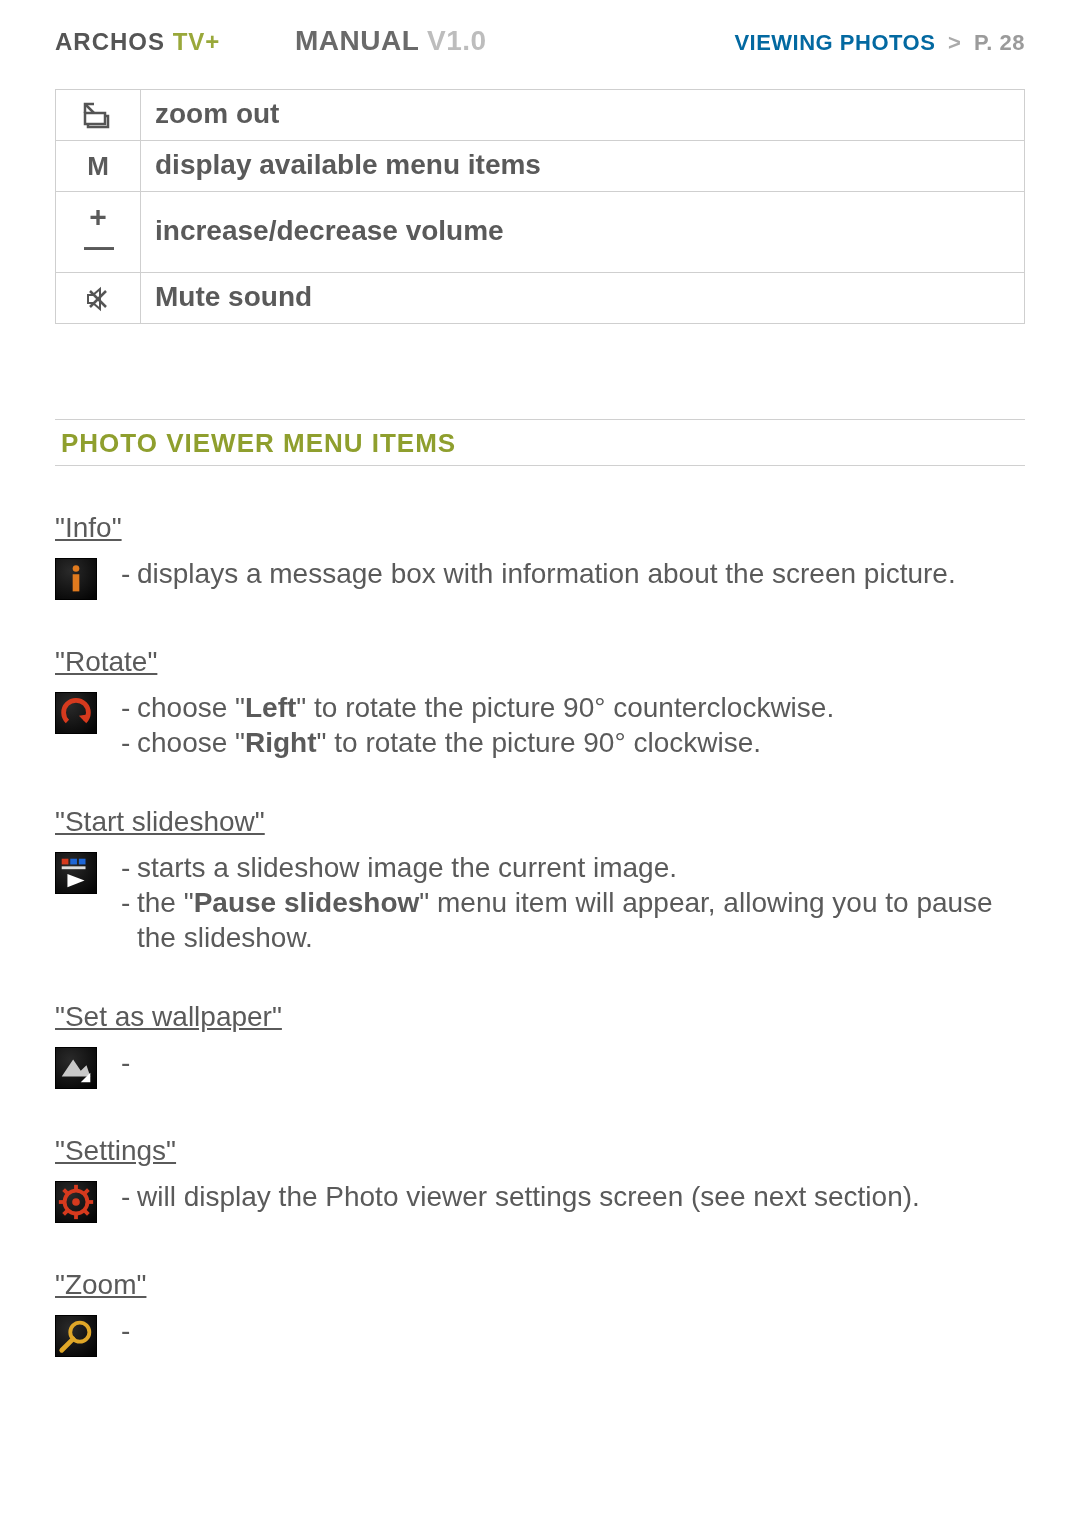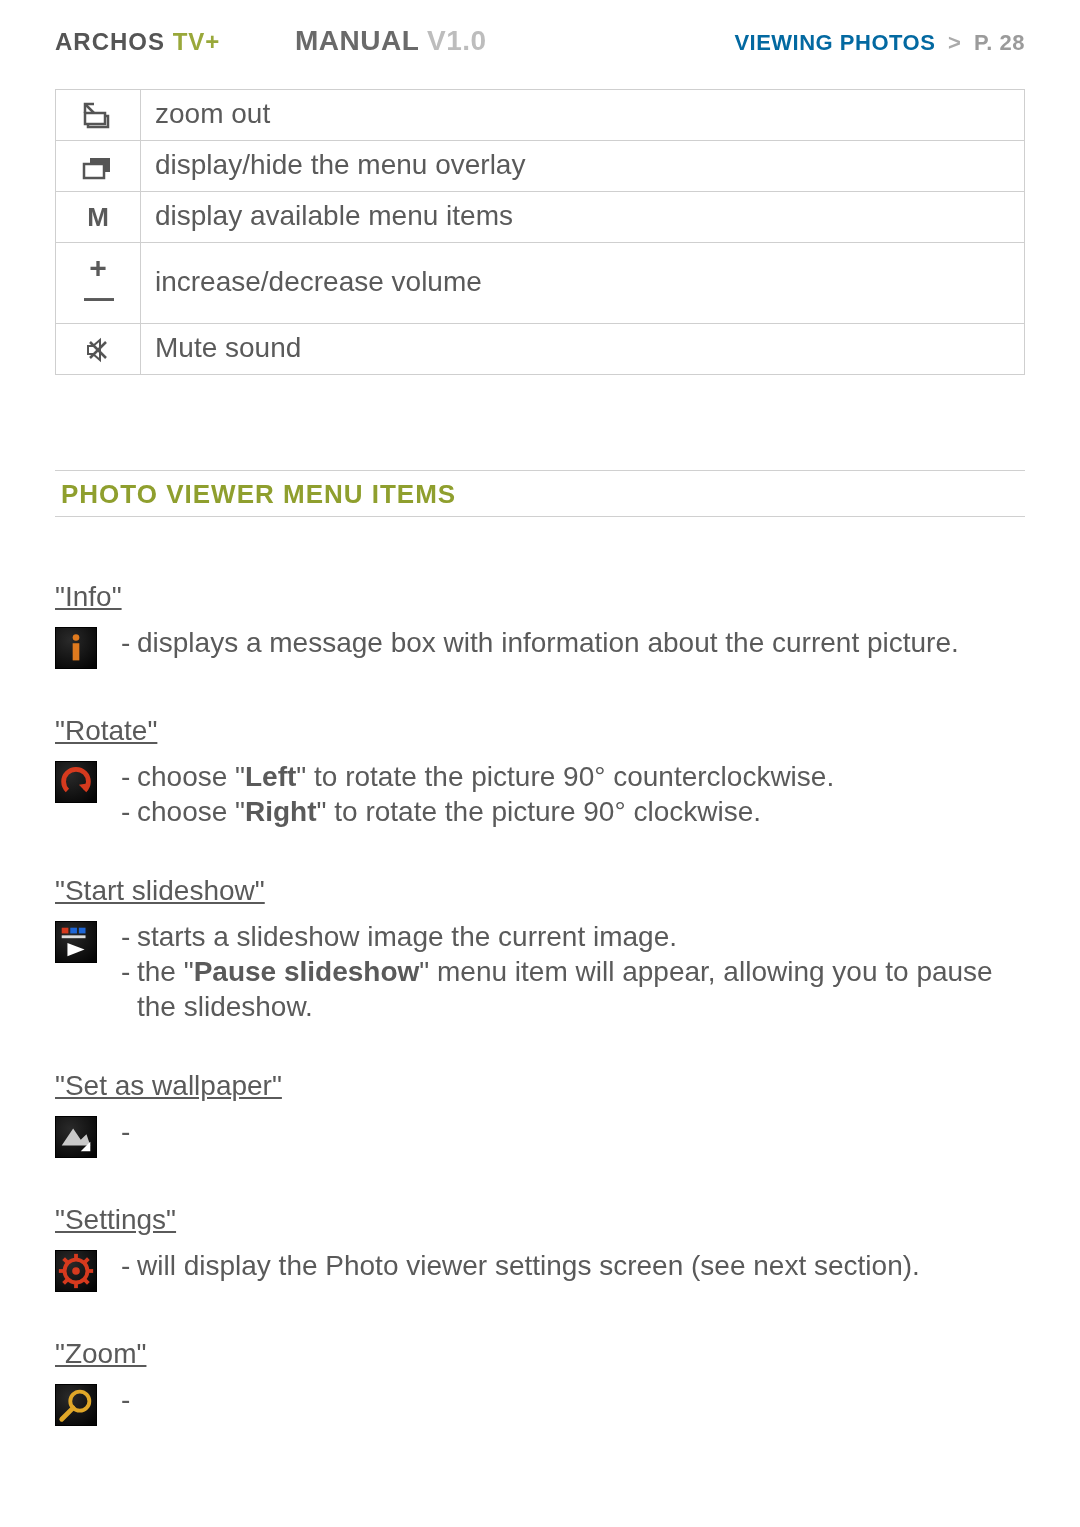--- a/index.html
+++ b/index.html
@@ -50,37 +50,38 @@
     border-collapse: collapse;
     font-size: 28px;
     color: #5a5a5a;
     border: 1px solid #cfcfcf;
     margin-bottom: 95px;
   }
   .controls-table td {
     border: 1px solid #cfcfcf;
     padding: 8px 14px 10px 14px;
     vertical-align: middle;
+    font-weight: bold;
   }
   .controls-table td.icon-cell {
     width: 85px;
     text-align: center;
     font-weight: 700;
     line-height: 1;
     padding: 10px 0;
   }
   .pm { font-size: 30px; font-weight: 800; line-height: 1; }
   .pm .minus { letter-spacing: -2px; }
 
   
   .section-heading {
     border-top: 1px solid #d0d0d0;
     border-bottom: 1px solid #d0d0d0;
     padding: 8px 0 6px 6px;
-    margin-bottom: 64px;
+    margin-bottom: 46px;
   }
   .section-heading span {
     font-weight: 800;
     font-size: 26px;
     letter-spacing: 1px;
     color: #8f9f2e;
   }
 
   
   .menu-item { margin-bottom: 46px; }
@@ -144,31 +145,20 @@
         <span class="glyph zoomout">
           <svg width="30" height="28" viewBox="0 0 30 28">
             <rect x="5" y="14" width="20" height="11" fill="none" stroke="#555" stroke-width="2.5"></rect>
             <rect x="2" y="11" width="20" height="11" fill="#fff" stroke="#555" stroke-width="2.5"></rect>
             <polyline points="11,2 2,2 2,11" fill="none" stroke="#555" stroke-width="2.5"></polyline>
             <line x1="2" y1="2" x2="11" y2="11" stroke="#555" stroke-width="2.5"></line>
           </svg>
         </span>
       </td>
       <td>zoom out</td>
-    </tr>
-    <tr>
-      <td class="icon-cell">
-        <span class="glyph overlay-g">
-          <svg width="32" height="24" viewBox="0 0 32 24">
-            <rect x="8" y="2" width="20" height="14" fill="#555"></rect>
-            <rect x="2" y="8" width="20" height="14" fill="#fff" stroke="#555" stroke-width="2.5"></rect>
-          </svg>
-        </span>
-      </td>
-      <td>display/hide the menu overlay</td>
     </tr>
     <tr>
       <td class="icon-cell" style="font-size:26px;">M</td>
       <td>display available menu items</td>
     </tr>
     <tr>
       <td class="icon-cell">
         <div class="pm">+<br><span class="minus">—</span></div>
       </td>
       <td>increase/decrease volume</td>
@@ -197,21 +187,21 @@
     <div class="body">
       <div class="menu-icon">
         <svg viewBox="0 0 42 42">
             <circle cx="21" cy="10" r="3.5" fill="#e07a1e"></circle>
             <rect x="17.5" y="16" width="7" height="18" fill="#e07a1e"></rect>
           </svg>
       </div>
       <div class="bullets">
         <div class="line">
             <span class="dash">-</span>
-            <span>displays a message box with information about the current picture.</span>
+            <span>displays a message box with information about the screen picture.</span>
           </div>
       </div>
     </div>
   </div>
 
   <div class="menu-item">
     <div class="title">"Rotate"</div>
     <div class="body">
       <div class="menu-icon">
         <svg viewBox="0 0 42 42">

